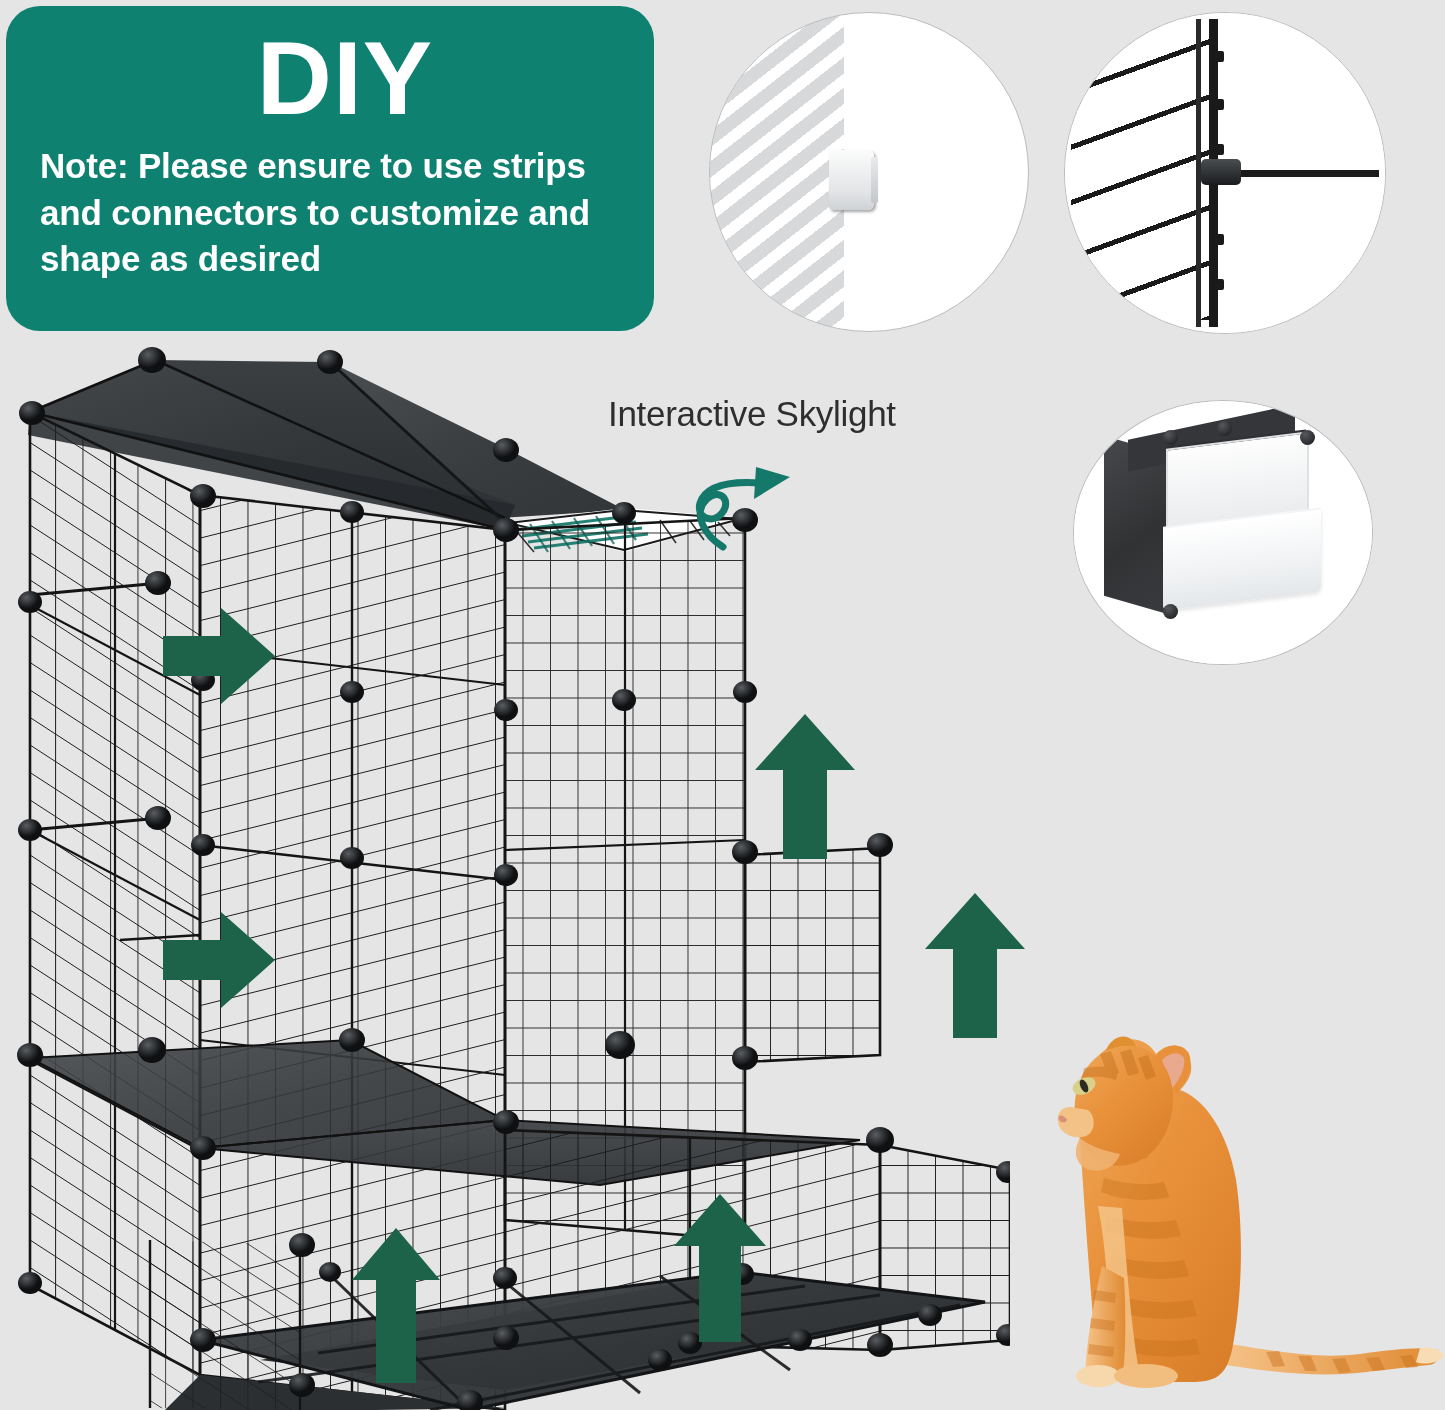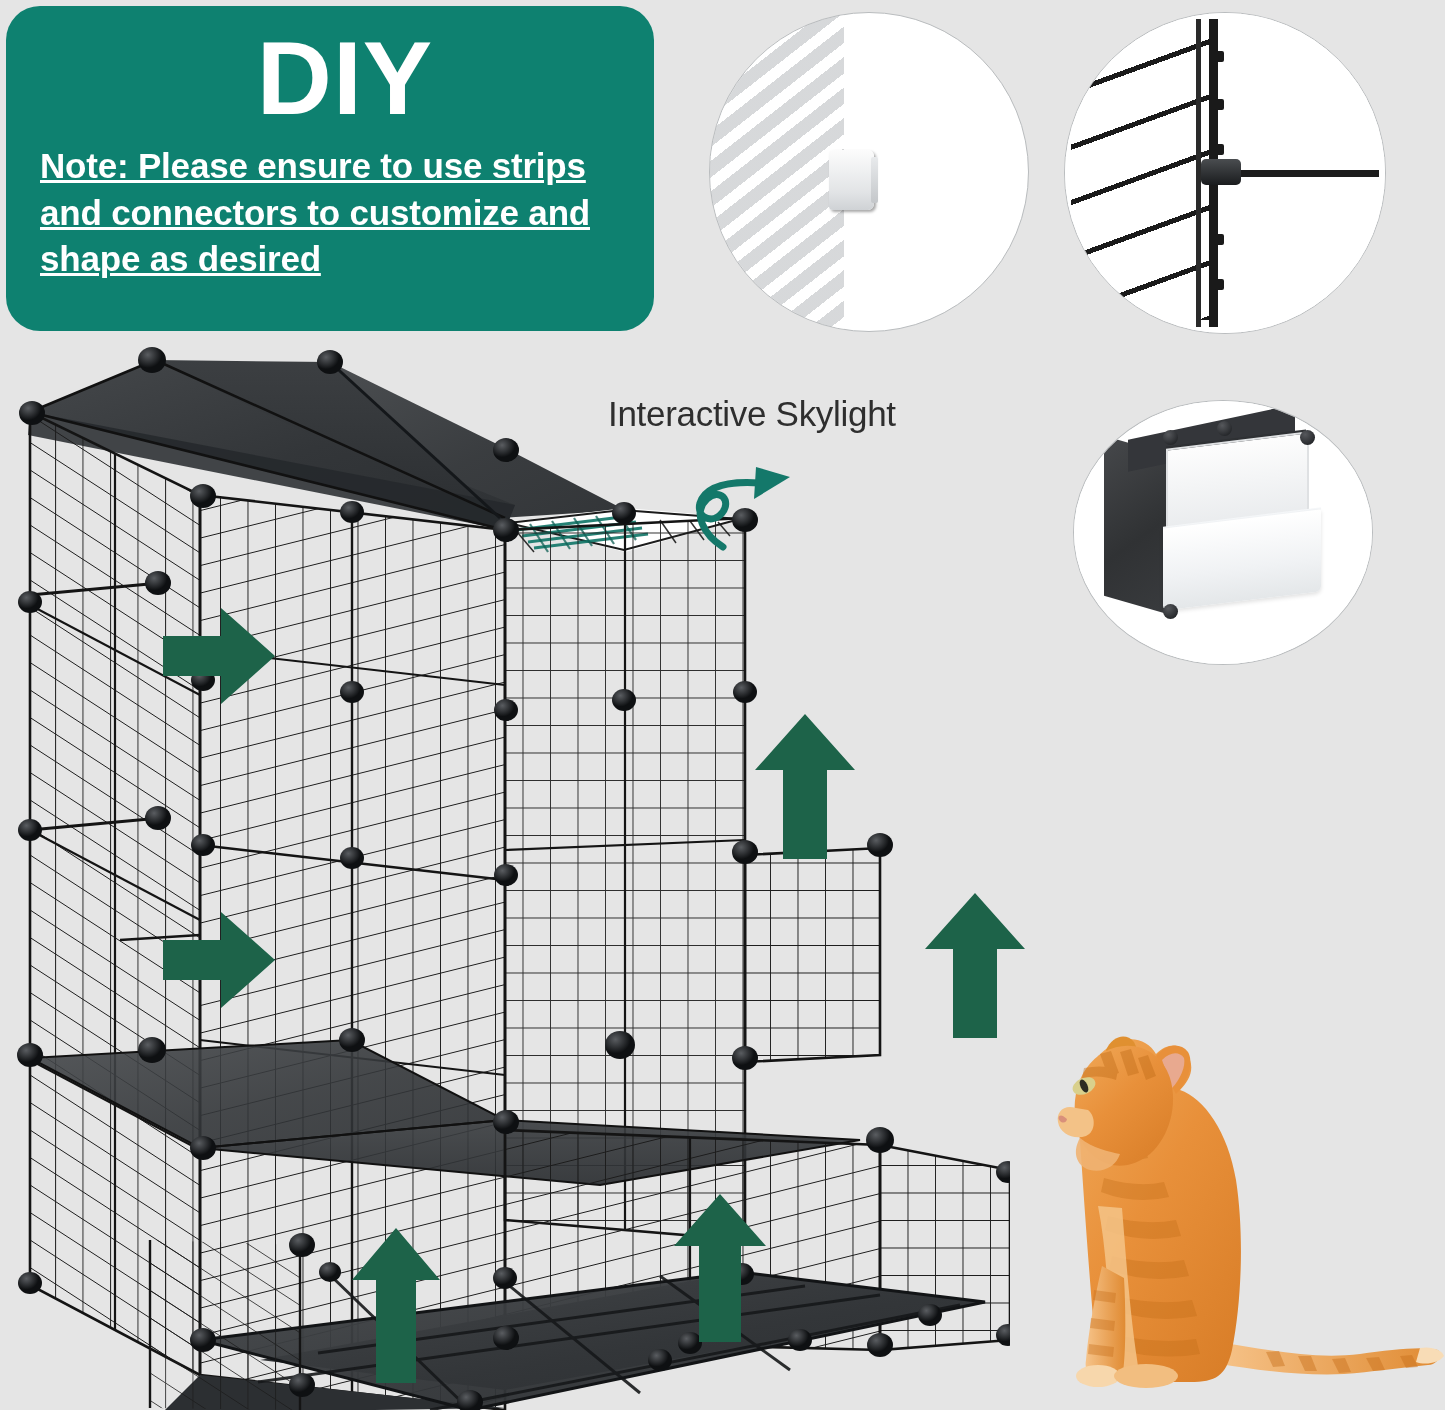--- a/index.html
+++ b/index.html
@@ -34,21 +34,20 @@
     padding-left: 30px;
     padding-top: 4px;
   }
   .diy-note {
     margin-top: 10px;
     font-size: 35px;
     line-height: 1.33;
     font-weight: 700;
     color: #ffffff;
     letter-spacing: -0.2px;
-    text-decoration: underline;
   }
 
   
   .detail-circle {
     position: absolute;
     border-radius: 50%;
     overflow: hidden;
     border: 1px solid #b9bcbe;
     background: #ffffff;
   }

